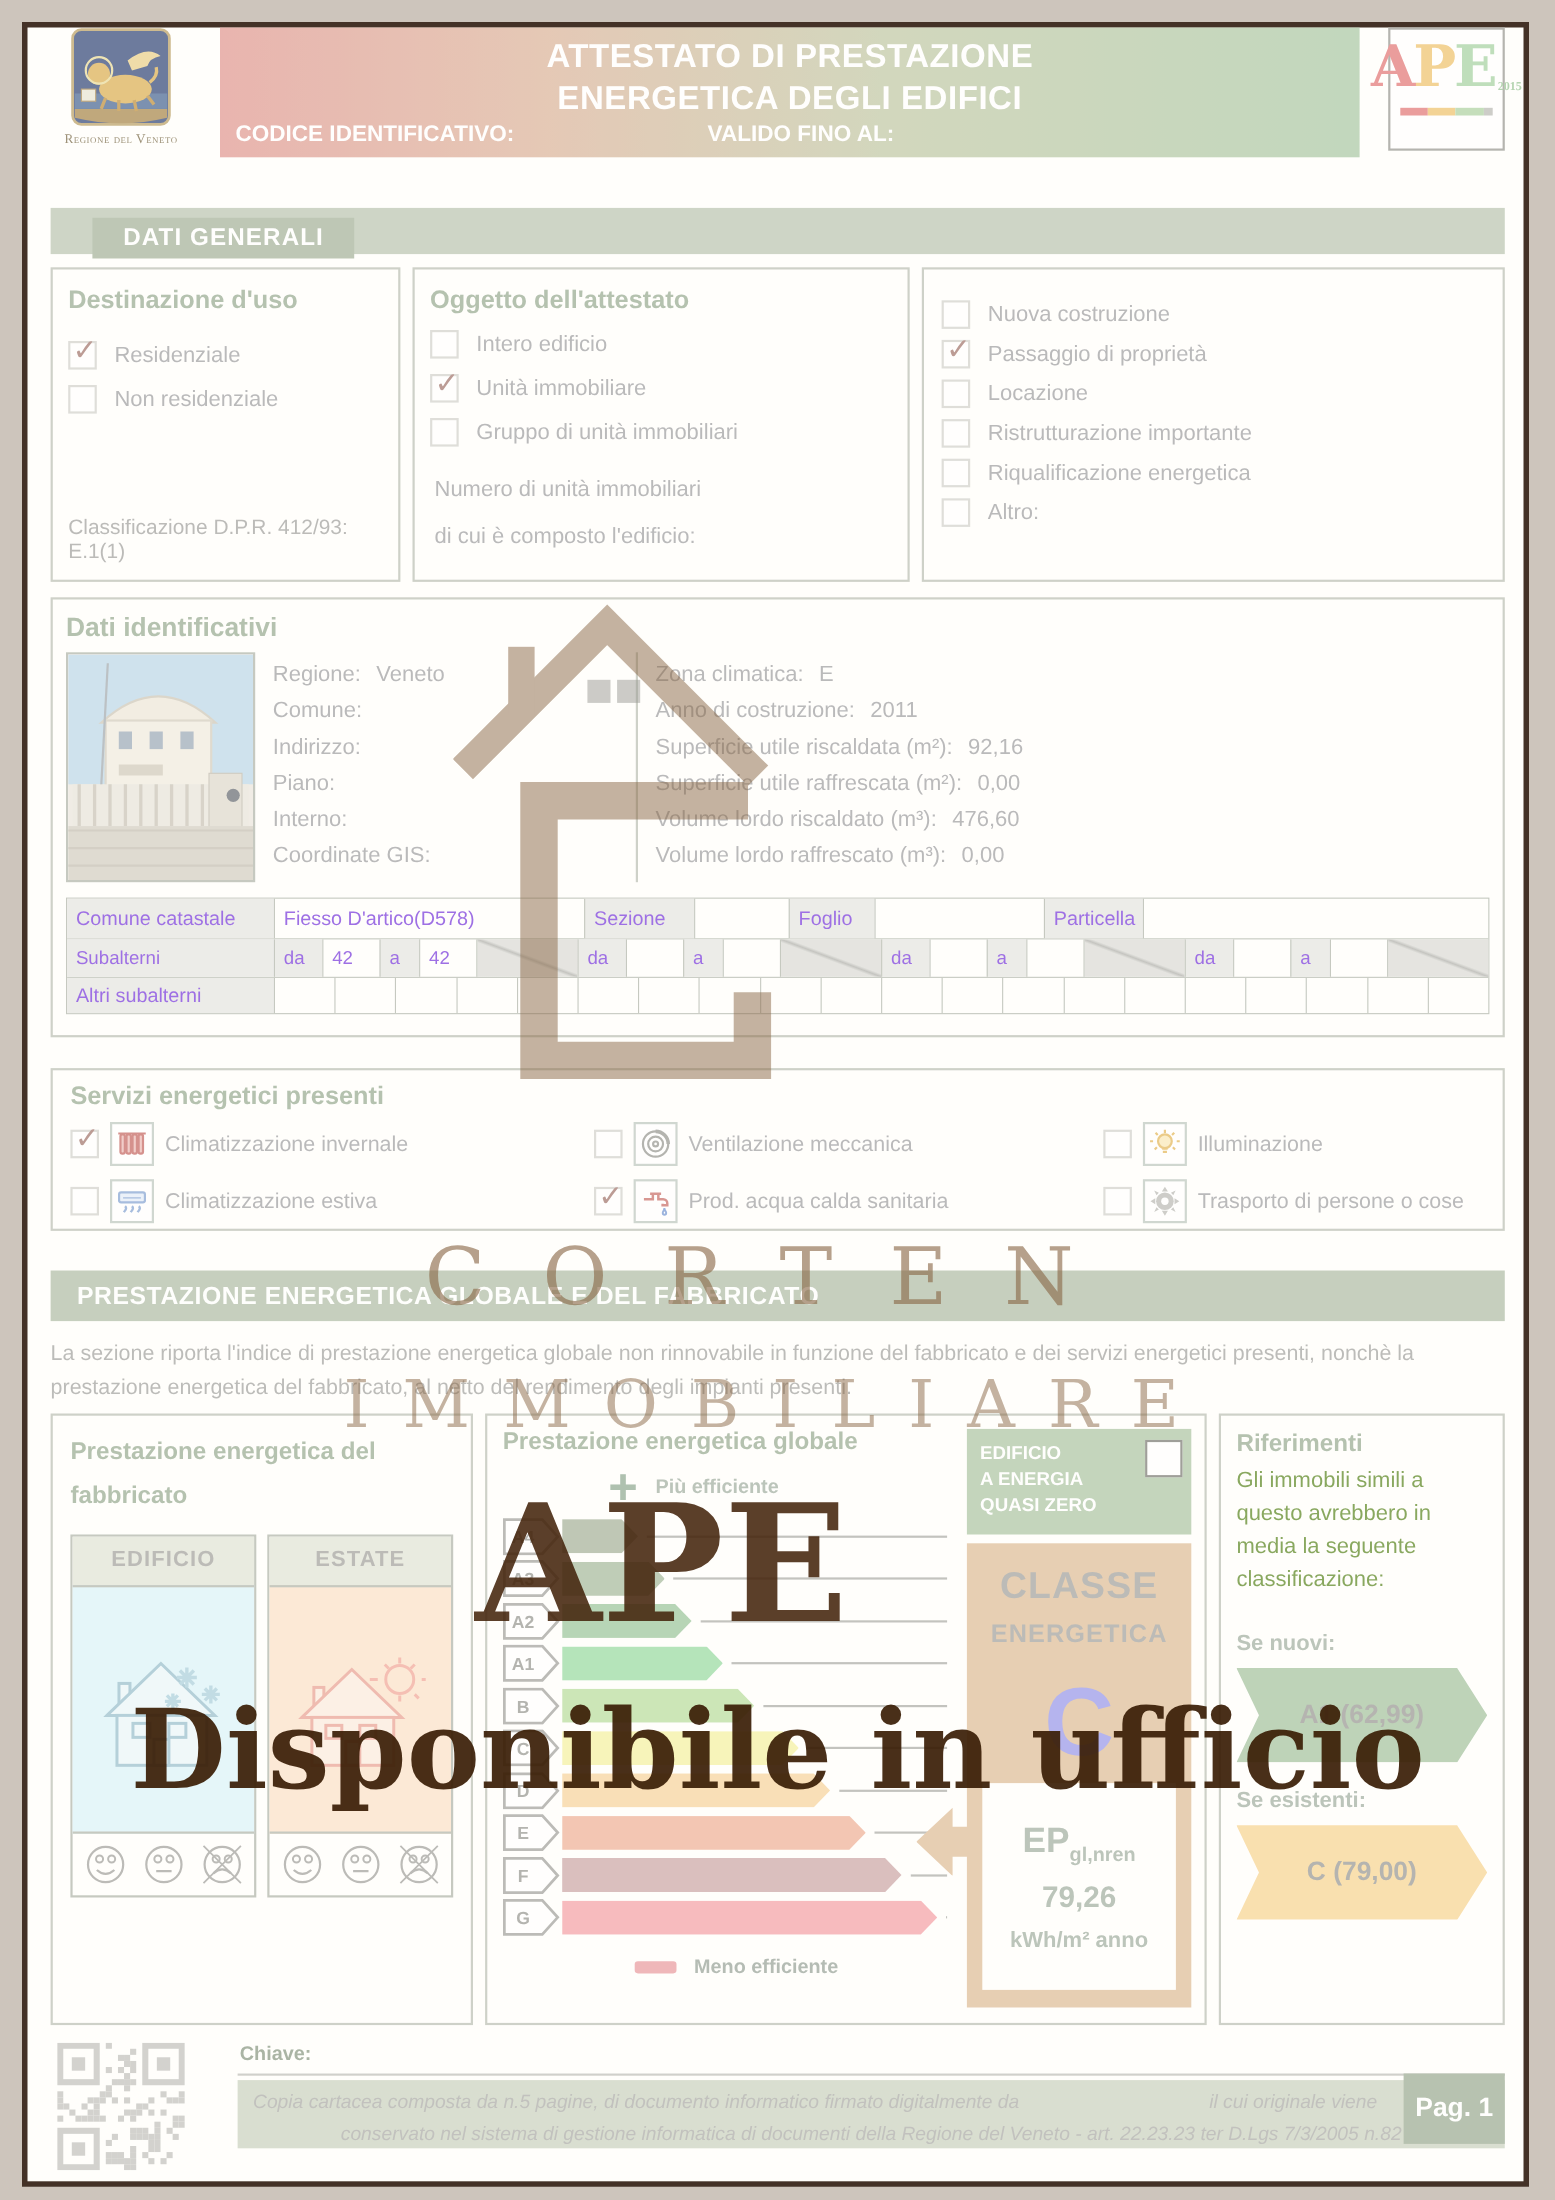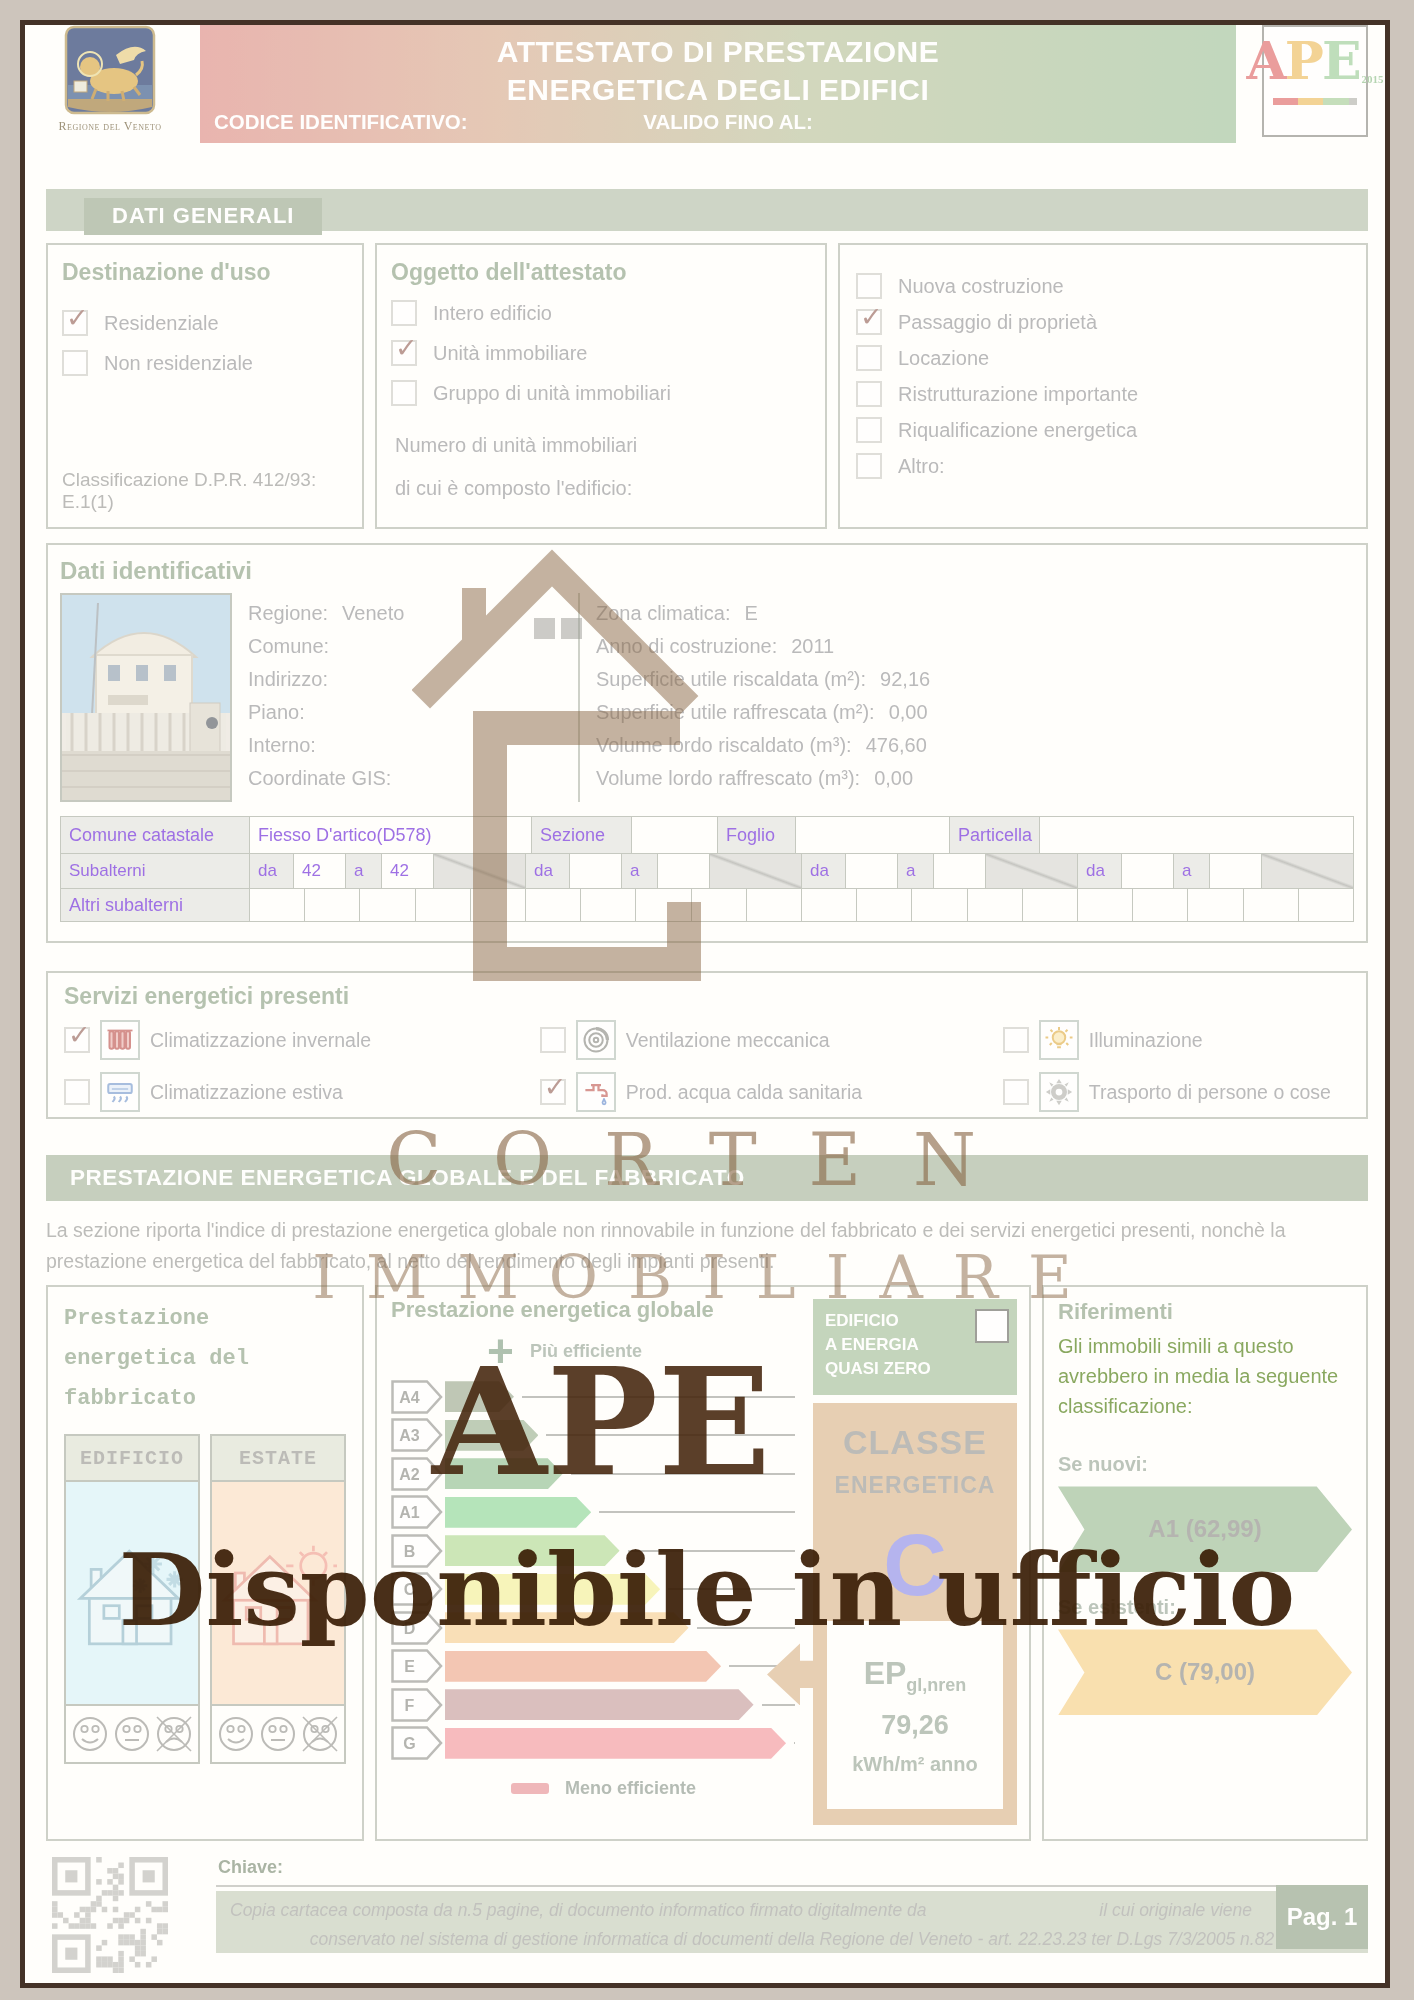--- a/index.html
+++ b/index.html
@@ -67,21 +67,21 @@
   .sgrid{display:grid;grid-template-columns:37% 36% 27%;row-gap:12px;margin-top:6px;}
   .sitem{display:flex;align-items:center;}
   .ibox{width:40px;height:40px;border:2px solid #b9c4bb;margin:0 10px;flex:none;box-sizing:border-box;padding:3px;background:#fff;}
   .ibox svg{width:100%;height:100%;display:block;}
   .slbl{font-size:19.5px;color:#97979a;}
 
   .desc{margin-top:14px;font-size:19.5px;color:#9b9b98;line-height:1.6;width:99%;}
 
   
   .row2{display:flex;gap:11px;margin-top:8px;height:556px;}
-  .bxa{width:318px;padding:12px 16px;font-family:Liberation Mono, monospace;}
+  .bxa{width:384px;padding:12px 16px;}
   .fabtitle{color:#90a489;font-weight:bold;font-size:22px;line-height:1.8;}
   .cards{display:flex;gap:10px;margin-top:16px;}
   .card{flex:1;border:2px solid #a9aea2;}
   .chead{height:44px;background:#dfe2d3;display:flex;align-items:center;justify-content:center;color:#9a9a95;font-weight:bold;font-size:20px;letter-spacing:1px;}
   .cbody{height:222px;display:flex;align-items:center;justify-content:center;border-top:2px solid #a9aea2;border-bottom:2px solid #a9aea2;}
   .winter{background:#d8f2f8;} .summer{background:#fbdfc4;}
   .cfoot{height:56px;display:flex;align-items:center;justify-content:space-around;padding:0 3px;}
   .cfoot svg{width:40px;height:40px;}
 
   .bxb{width:656px;position:relative;padding:10px 14px;}

